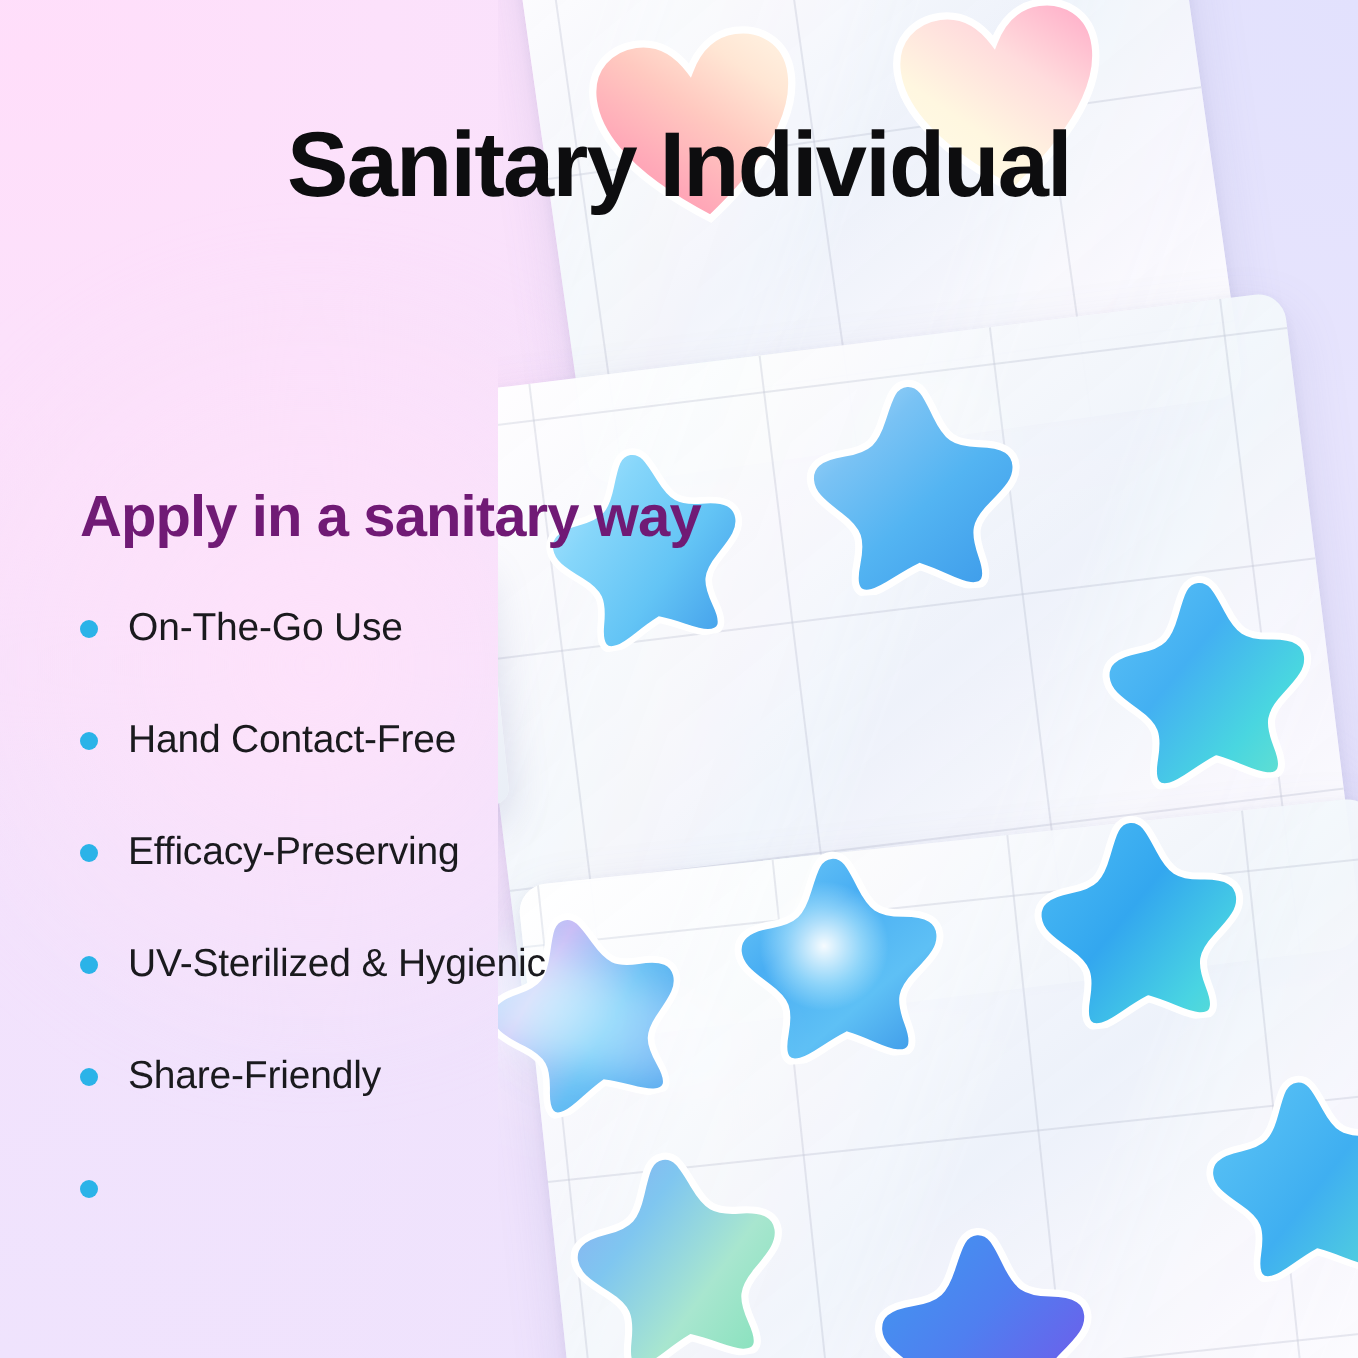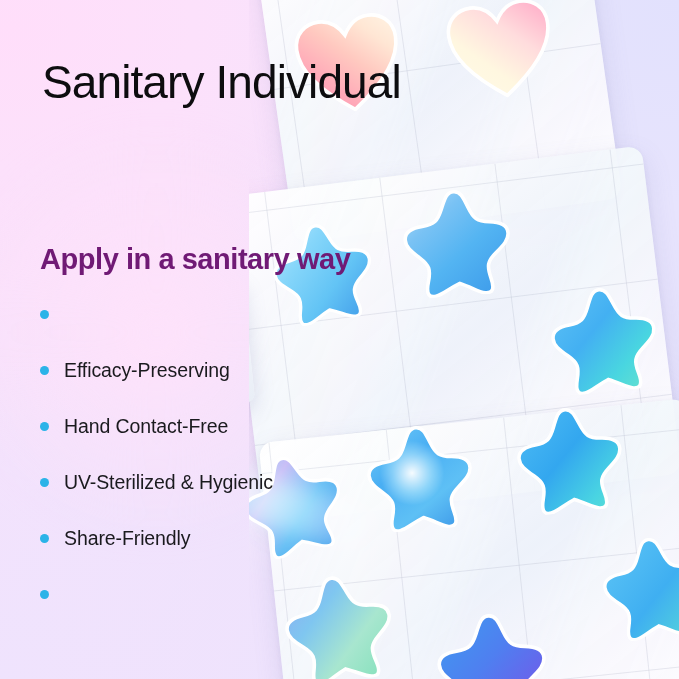--- a/index.html
+++ b/index.html
@@ -192,24 +192,25 @@
     filter: blur(22px);
     mix-blend-mode: screen;
   }
 
   
   .title {
     position: absolute;
     left: 0;
     right: 0;
     top: 24px;
+    text-align: center;
     color: #0d0d0f;
     font-size: 46px;
     line-height: 1.18;
-    font-weight: 400;
+    font-weight: 700;
     letter-spacing: -0.9px;
     padding: 0 42px;
     box-sizing: border-box;
     z-index: 6;
   }
   .title .line { display: block; }
 
   .subhead {
     position: absolute;
     left: 40px;
@@ -435,31 +436,32 @@
 
   <h1 class="title">
     <span class="line">Sanitary Individual</span>
   </h1>
 
   <h2 class="subhead">Apply in a sanitary way</h2>
 
   <ul class="features">
     <li class="feature">
       <span class="dot"></span>
+      <span class="feature-label">On-The-Go Use</span>
+    </li>
+    <li class="feature">
+      <span class="dot"></span>
+      <span class="feature-label">Hand Contact-Free</span>
     </li>
     <li class="feature">
       <span class="dot"></span>
       <span class="feature-label">Efficacy-Preserving</span>
     </li>
     <li class="feature">
       <span class="dot"></span>
-      <span class="feature-label">Hand Contact-Free</span>
-    </li>
-    <li class="feature">
-      <span class="dot"></span>
       <span class="feature-label">UV-Sterilized &amp; Hygienic</span>
     </li>
     <li class="feature">
       <span class="dot"></span>
       <span class="feature-label">Share-Friendly</span>
     </li>
     <li class="feature">
       <span class="dot"></span>
     </li>
   </ul>

